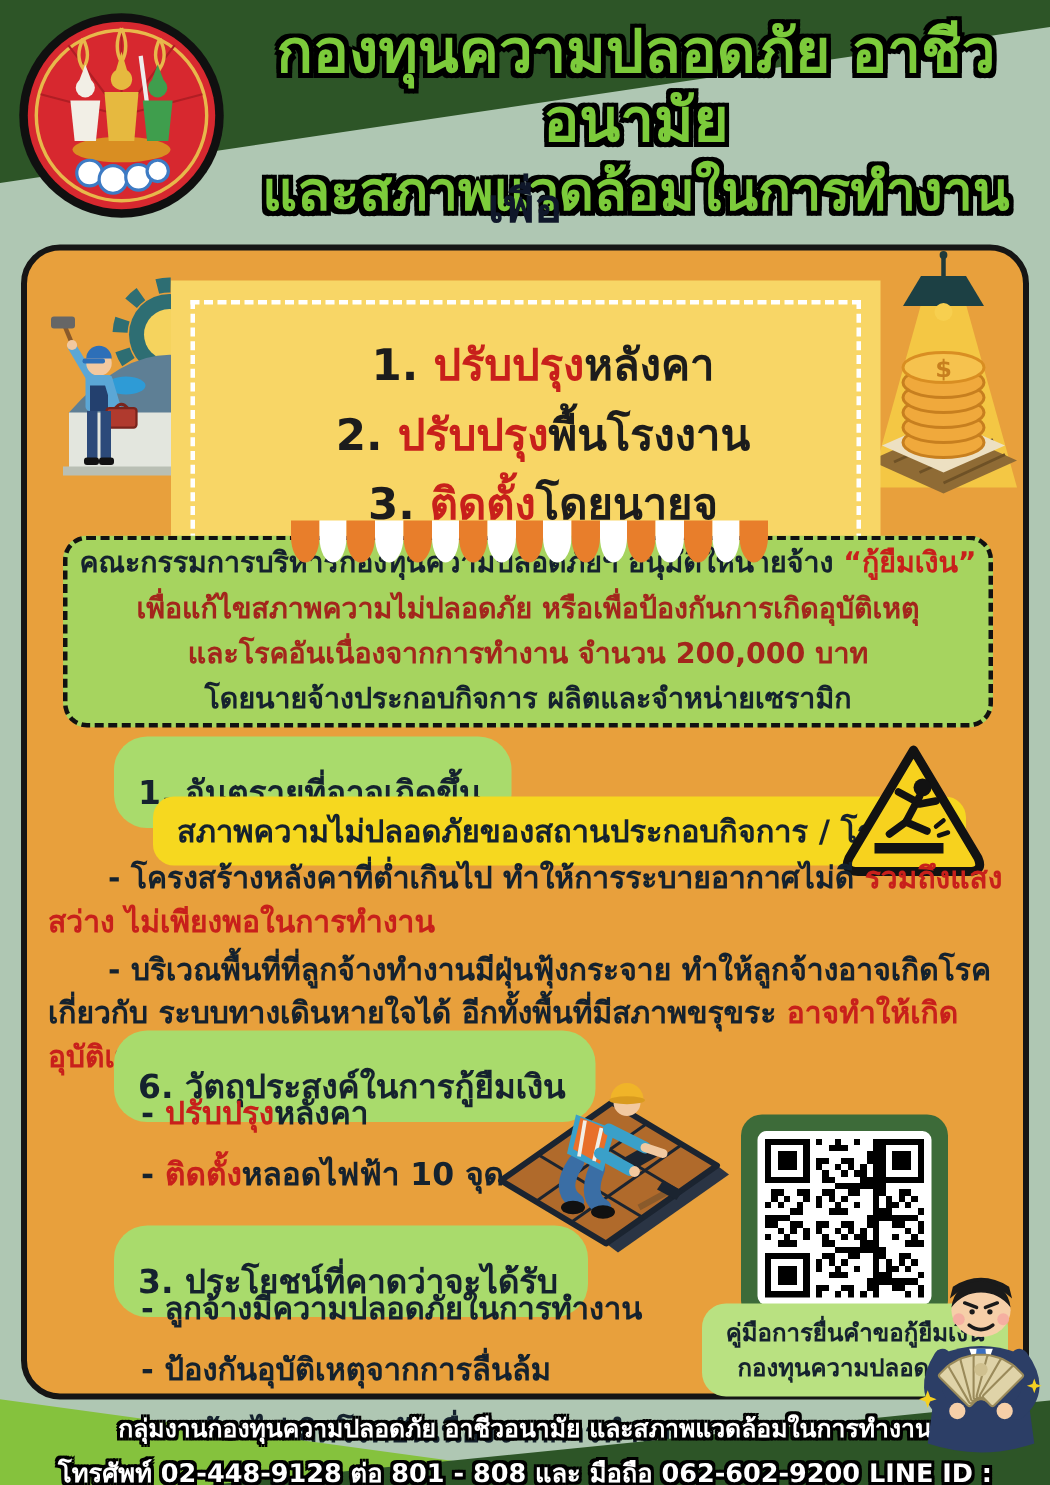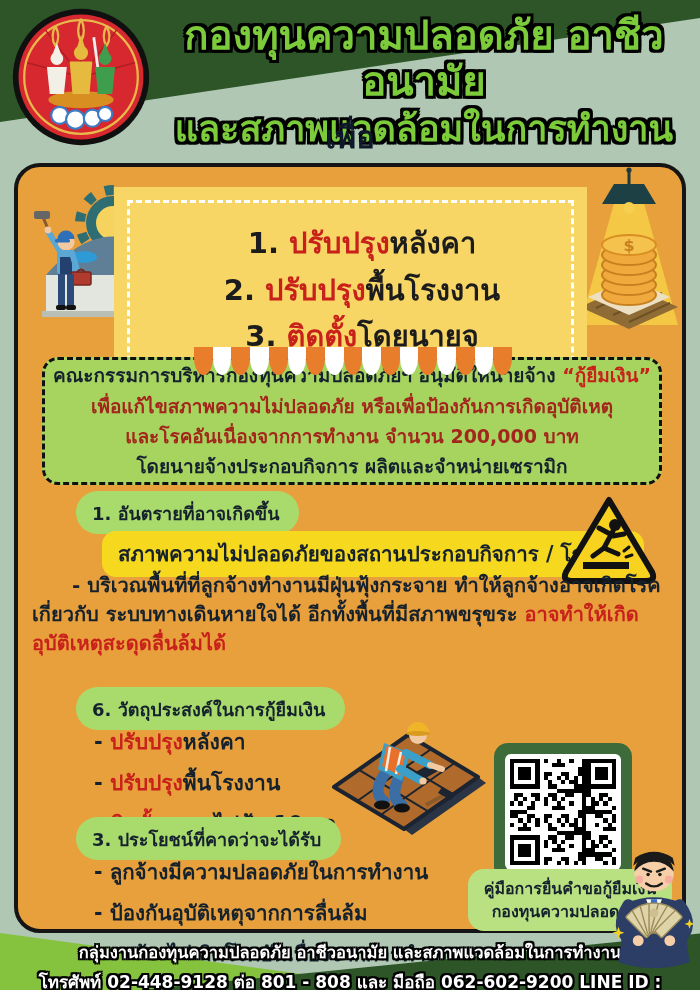--- a/index.html
+++ b/index.html
@@ -53,21 +53,21 @@
     background:#A6D45F;border:3.5px dashed #111;border-radius:16px;z-index:5;
     display:flex;flex-direction:column;justify-content:center;text-align:center;
     font-weight:800;font-size:19px;line-height:1.6;
   }
   .navy{color:#15222E;}
   .darkred{color:#A3261C;}
   .seg-red{color:#C8201B;}
   
   .pill{
     position:absolute;display:inline-block;background:#A9DB6C;color:#15222E;
-    font-size:18px;font-weight:800;padding:8px 20px 6px 16px;border-radius:22px;white-space:nowrap;
+    font-size:22px;font-weight:800;padding:20px 20px 6px 16px;border-radius:22px;white-space:nowrap;
   }
   .pill-1{left:58px;top:324px;}
   .pill-2{left:58px;top:520px;}
   .pill-3{left:58px;top:650px;}
   .highlight{
     position:absolute;left:84px;top:364px;background:#F6D81F;color:#15222E;
     font-size:20.5px;font-weight:800;padding:6px 16px 7px;border-radius:14px;white-space:nowrap;
   }
   .slip{position:absolute;left:540px;top:326px;width:102px;height:94px;}
   
@@ -272,27 +272,27 @@
           <path d="M46 55 L60 61"></path>
         </g>
         <g stroke="#121212" stroke-width="3" stroke-linecap="round">
           <line x1="66" y1="58" x2="71" y2="54"></line>
             <line x1="68" y1="64" x2="74" y2="62"></line>
         </g>
         <rect x="25" y="69" width="46" height="7" fill="#121212"></rect>
       </svg>
     </div>
     <div class="s1-bullets">
+      <p class="bullet"><span>- โครงสร้างหลังคาที่ต่ำเกินไป ทำให้การระบายอากาศไม่ดี </span><span class="seg-red">รวมถึงแสงสว่าง ไม่เพียงพอในการทำงาน</span></p>
       <p class="bullet"><span>- บริเวณพื้นที่ที่ลูกจ้างทำงานมีฝุ่นฟุ้งกระจาย ทำให้ลูกจ้างอาจเกิดโรคเกี่ยวกับ ระบบทางเดินหายใจได้ อีกทั้งพื้นที่มีสภาพขรุขระ </span><span class="seg-red">อาจทำให้เกิดอุบัติเหตุสะดุดลื่นล้มได้</span></p>
     </div>
 
     <div class="pill pill-2">6. วัตถุประสงค์ในการกู้ยืมเงิน</div>
     <div class="s2-bullets">
       <p class="bullet"><span>- </span><span class="seg-red">ปรับปรุง</span><span>หลังคา</span></p>
-      <p class="bullet"><span>- </span><span class="seg-red">ปรับปรุง</span><span>พื้นโรงงาน</span></p>
       <p class="bullet"><span>- </span><span class="seg-red">ติดตั้ง</span><span>หลอดไฟฟ้า 10 จุด</span></p>
     </div>
 
     <div class="illus illus-roof">
       <svg viewBox="0 0 160 155" width="100%" height="100%">
         <polygon points="152,82 160,88 86,140 78,134" fill="#2A3444"></polygon>
         <polygon points="8,92 82,40 152,82 78,134" fill="#B06A2B" stroke="#1B2430" stroke-width="4" stroke-linejoin="round"></polygon>
         <g stroke="#1B2430" stroke-width="2">
           <line x1="32.6" y1="74.7" x2="102.6" y2="116.7"></line>
           <line x1="57.3" y1="57.3" x2="127.3" y2="99.3"></line>

